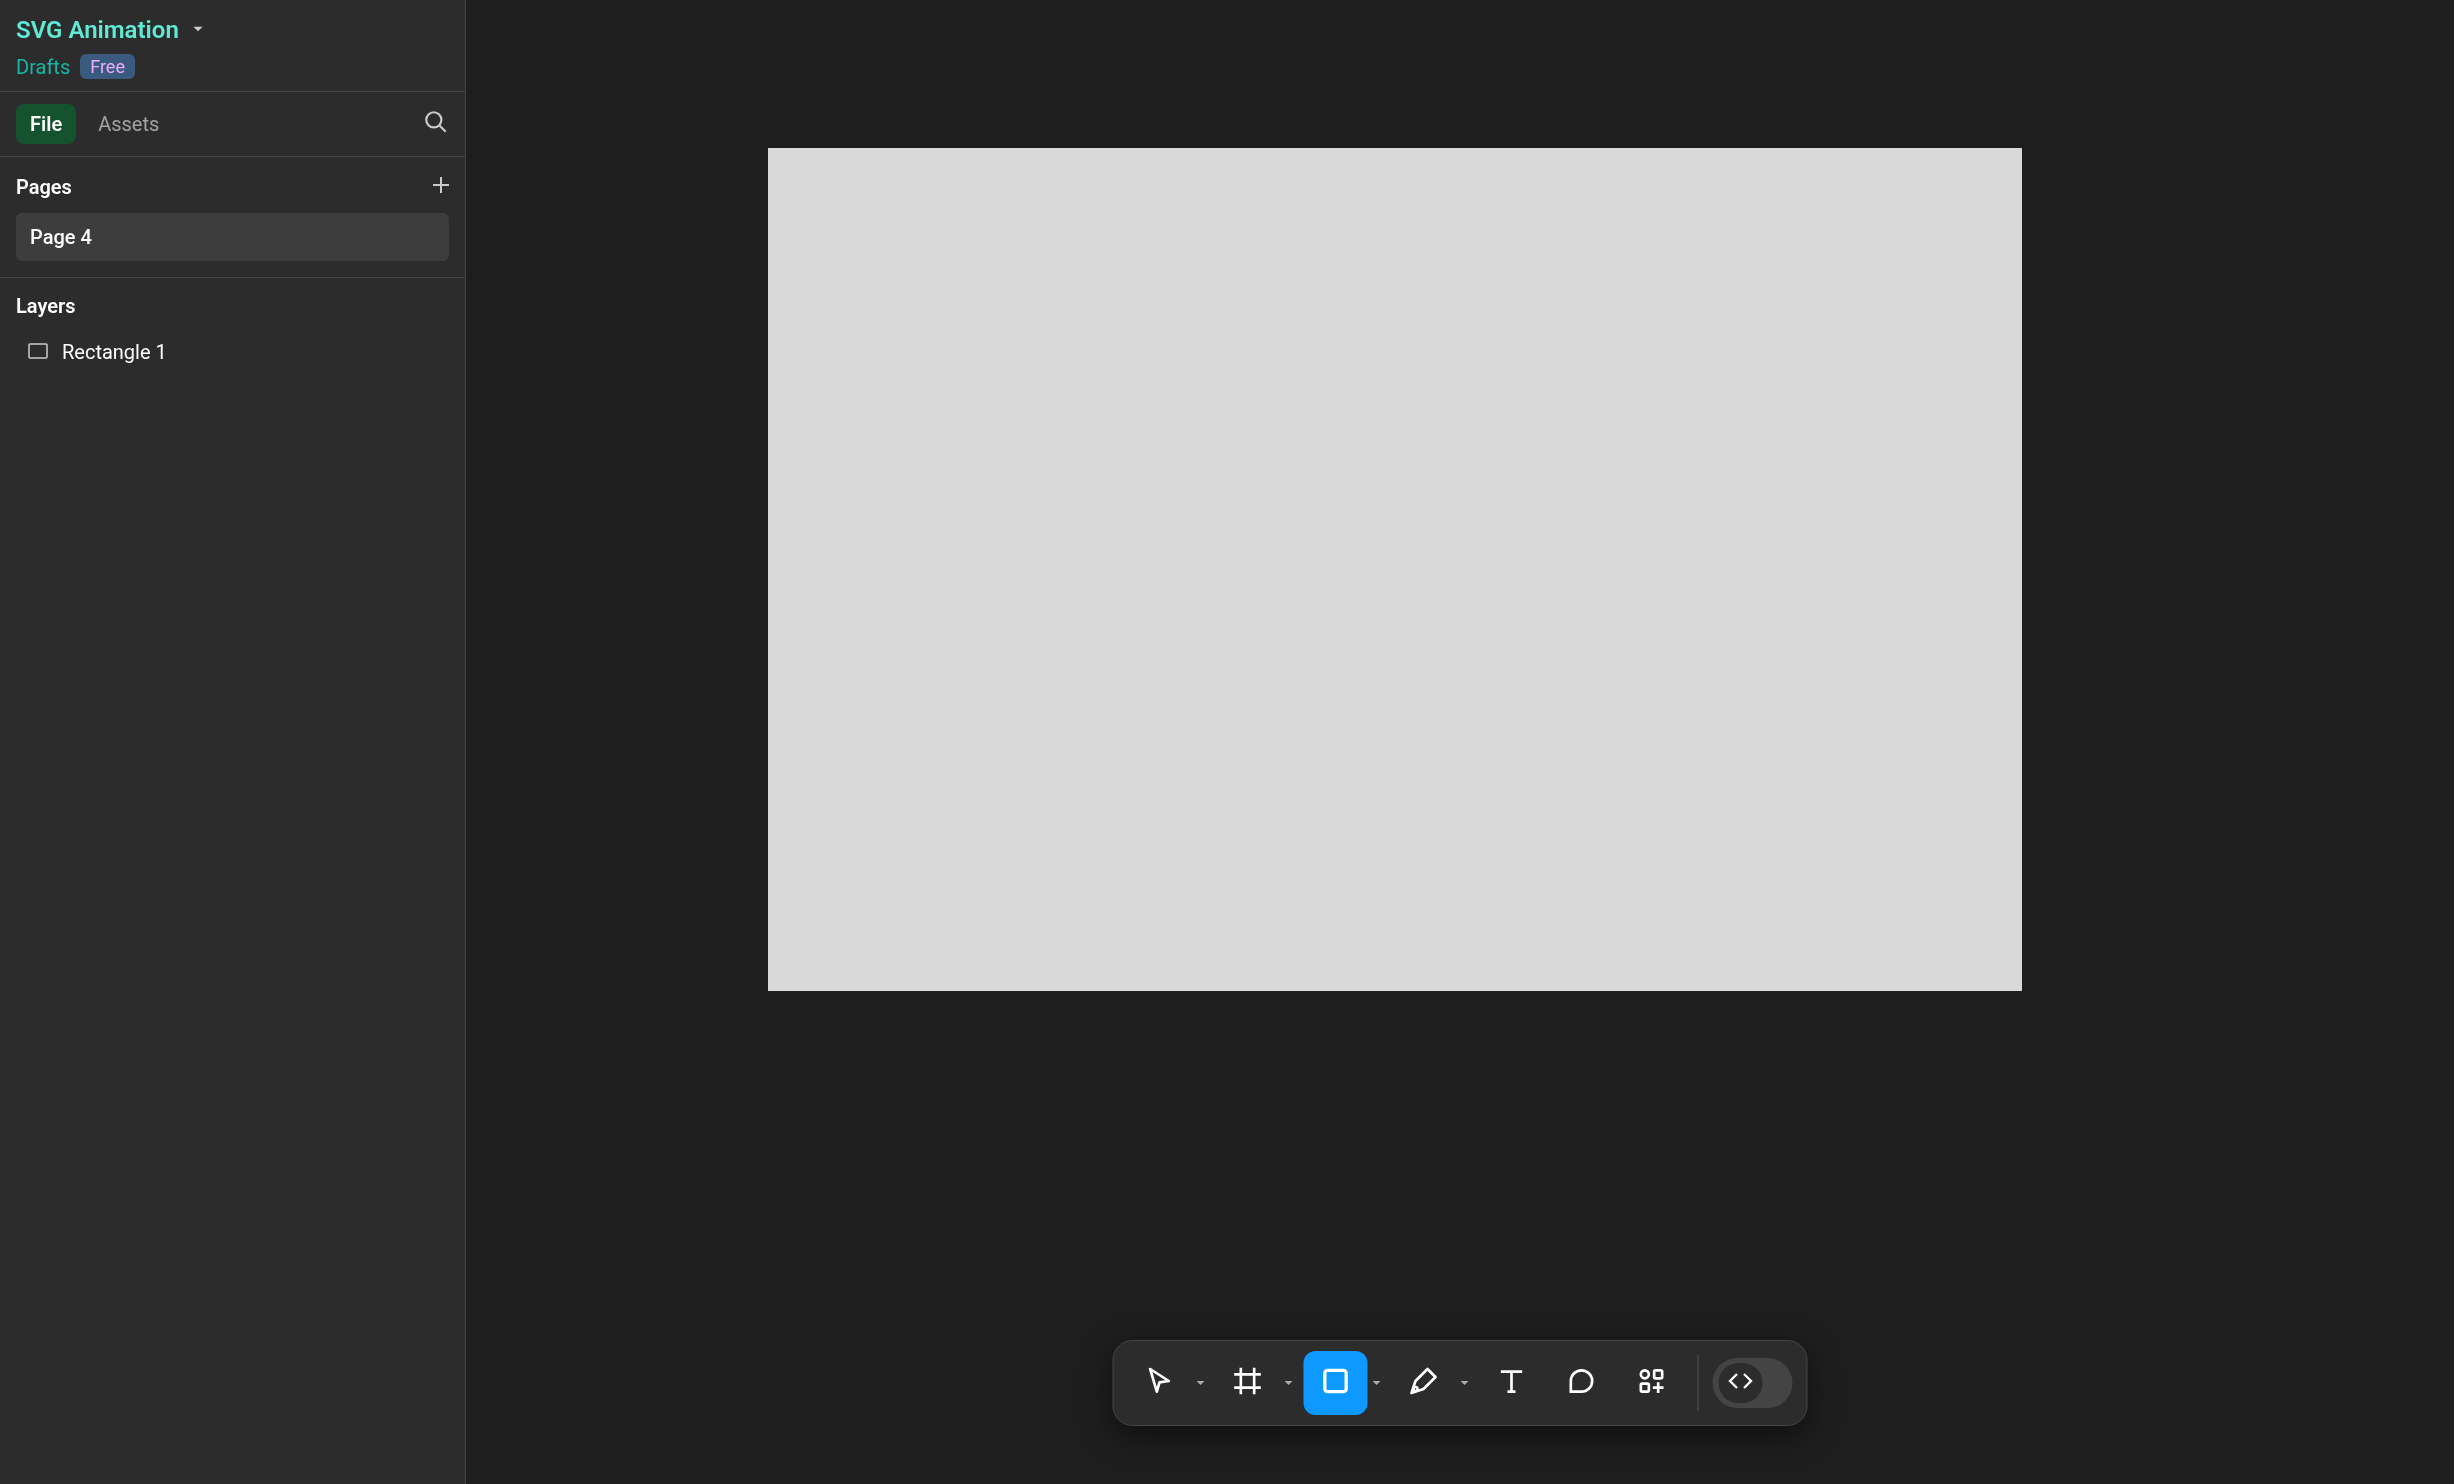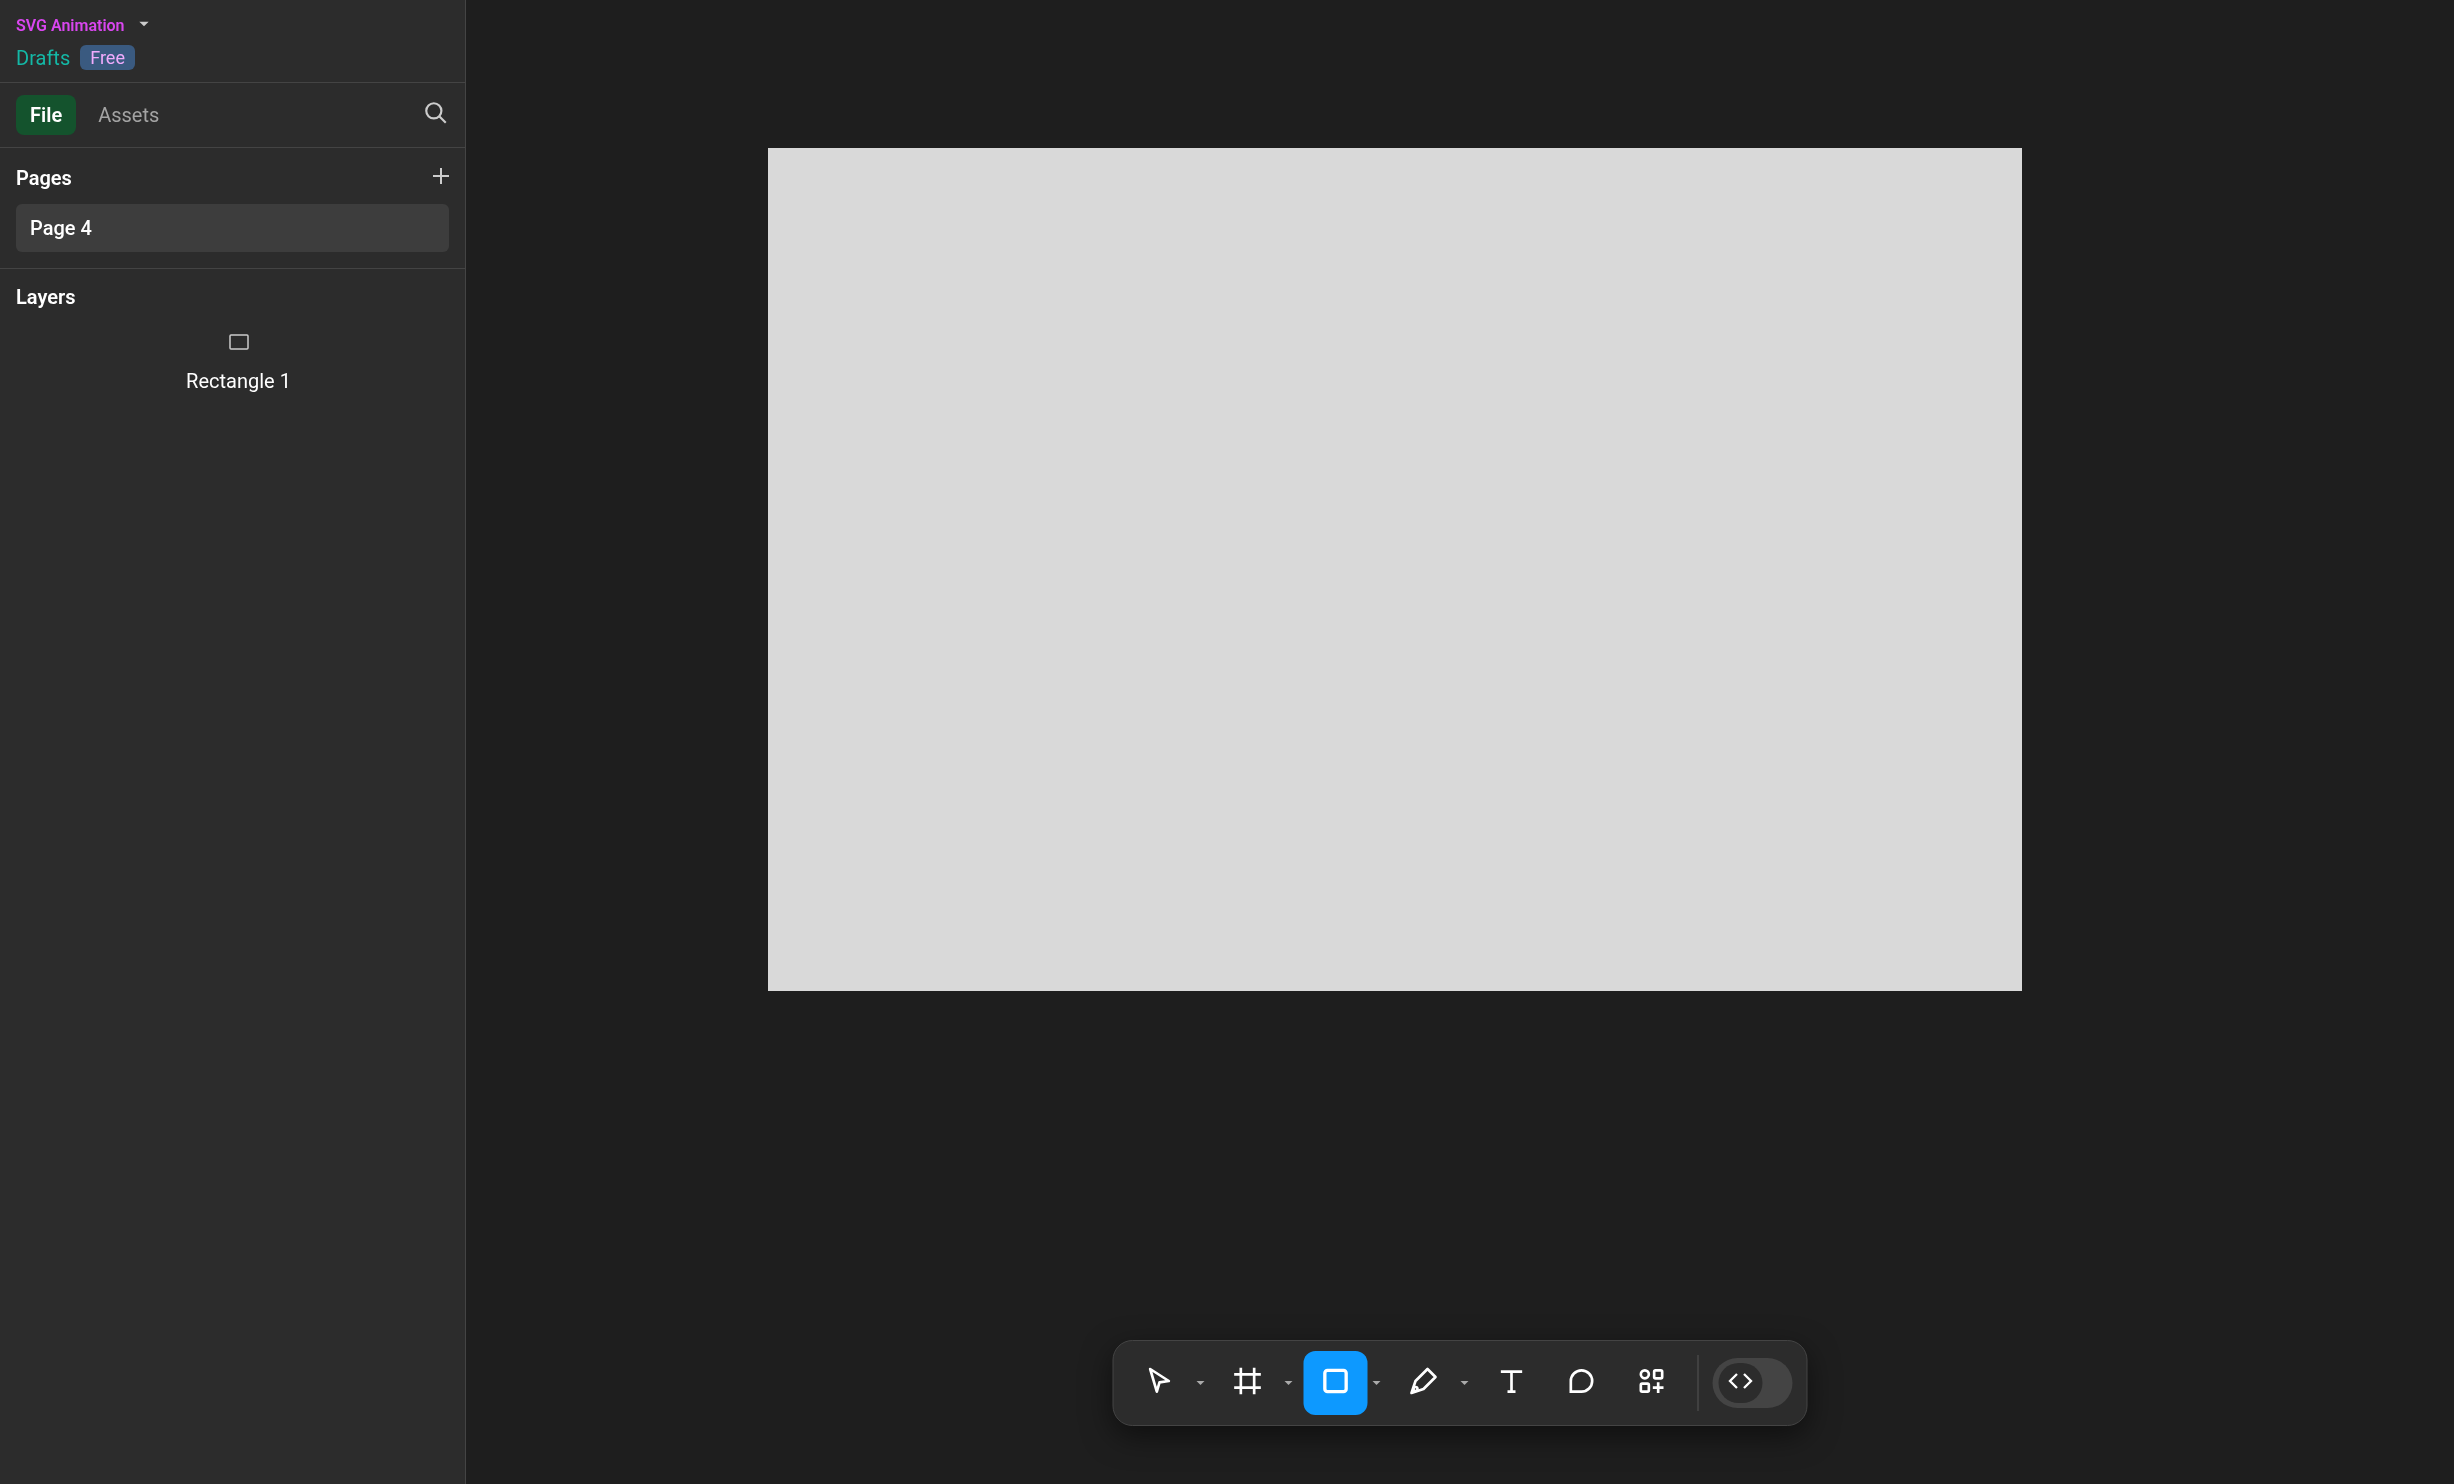--- a/index.html
+++ b/index.html
@@ -26,23 +26,23 @@
     }
     .header {
       padding: 16px 16px 12px 16px;
     }
     .title-row {
       display: flex;
       align-items: center;
       gap: 12px;
     }
     .title {
-      font-size: 16px;
+      font-size: 24px;
       font-weight: 600;
-      color: #d946ef;
+      color: #5eead4;
     }
     .chevron-down svg {
       width: 14px;
       height: 14px;
       fill: #ccc;
     }
     .subhead {
       display: flex;
       align-items: center;
       gap: 10px;
@@ -124,21 +124,20 @@
     .layers-list {
       padding: 0 0 0 0;
     }
     .layer-item {
       display: flex;
       align-items: center;
       gap: 14px;
       padding: 10px 16px 10px 28px;
       font-size: 20px;
       cursor: pointer;
-      flex-direction: column;
     }
     .layer-icon svg {
       width: 20px;
       height: 16px;
       stroke: #ccc;
       fill: none;
     }
 
     .canvas {
       flex: 1;

